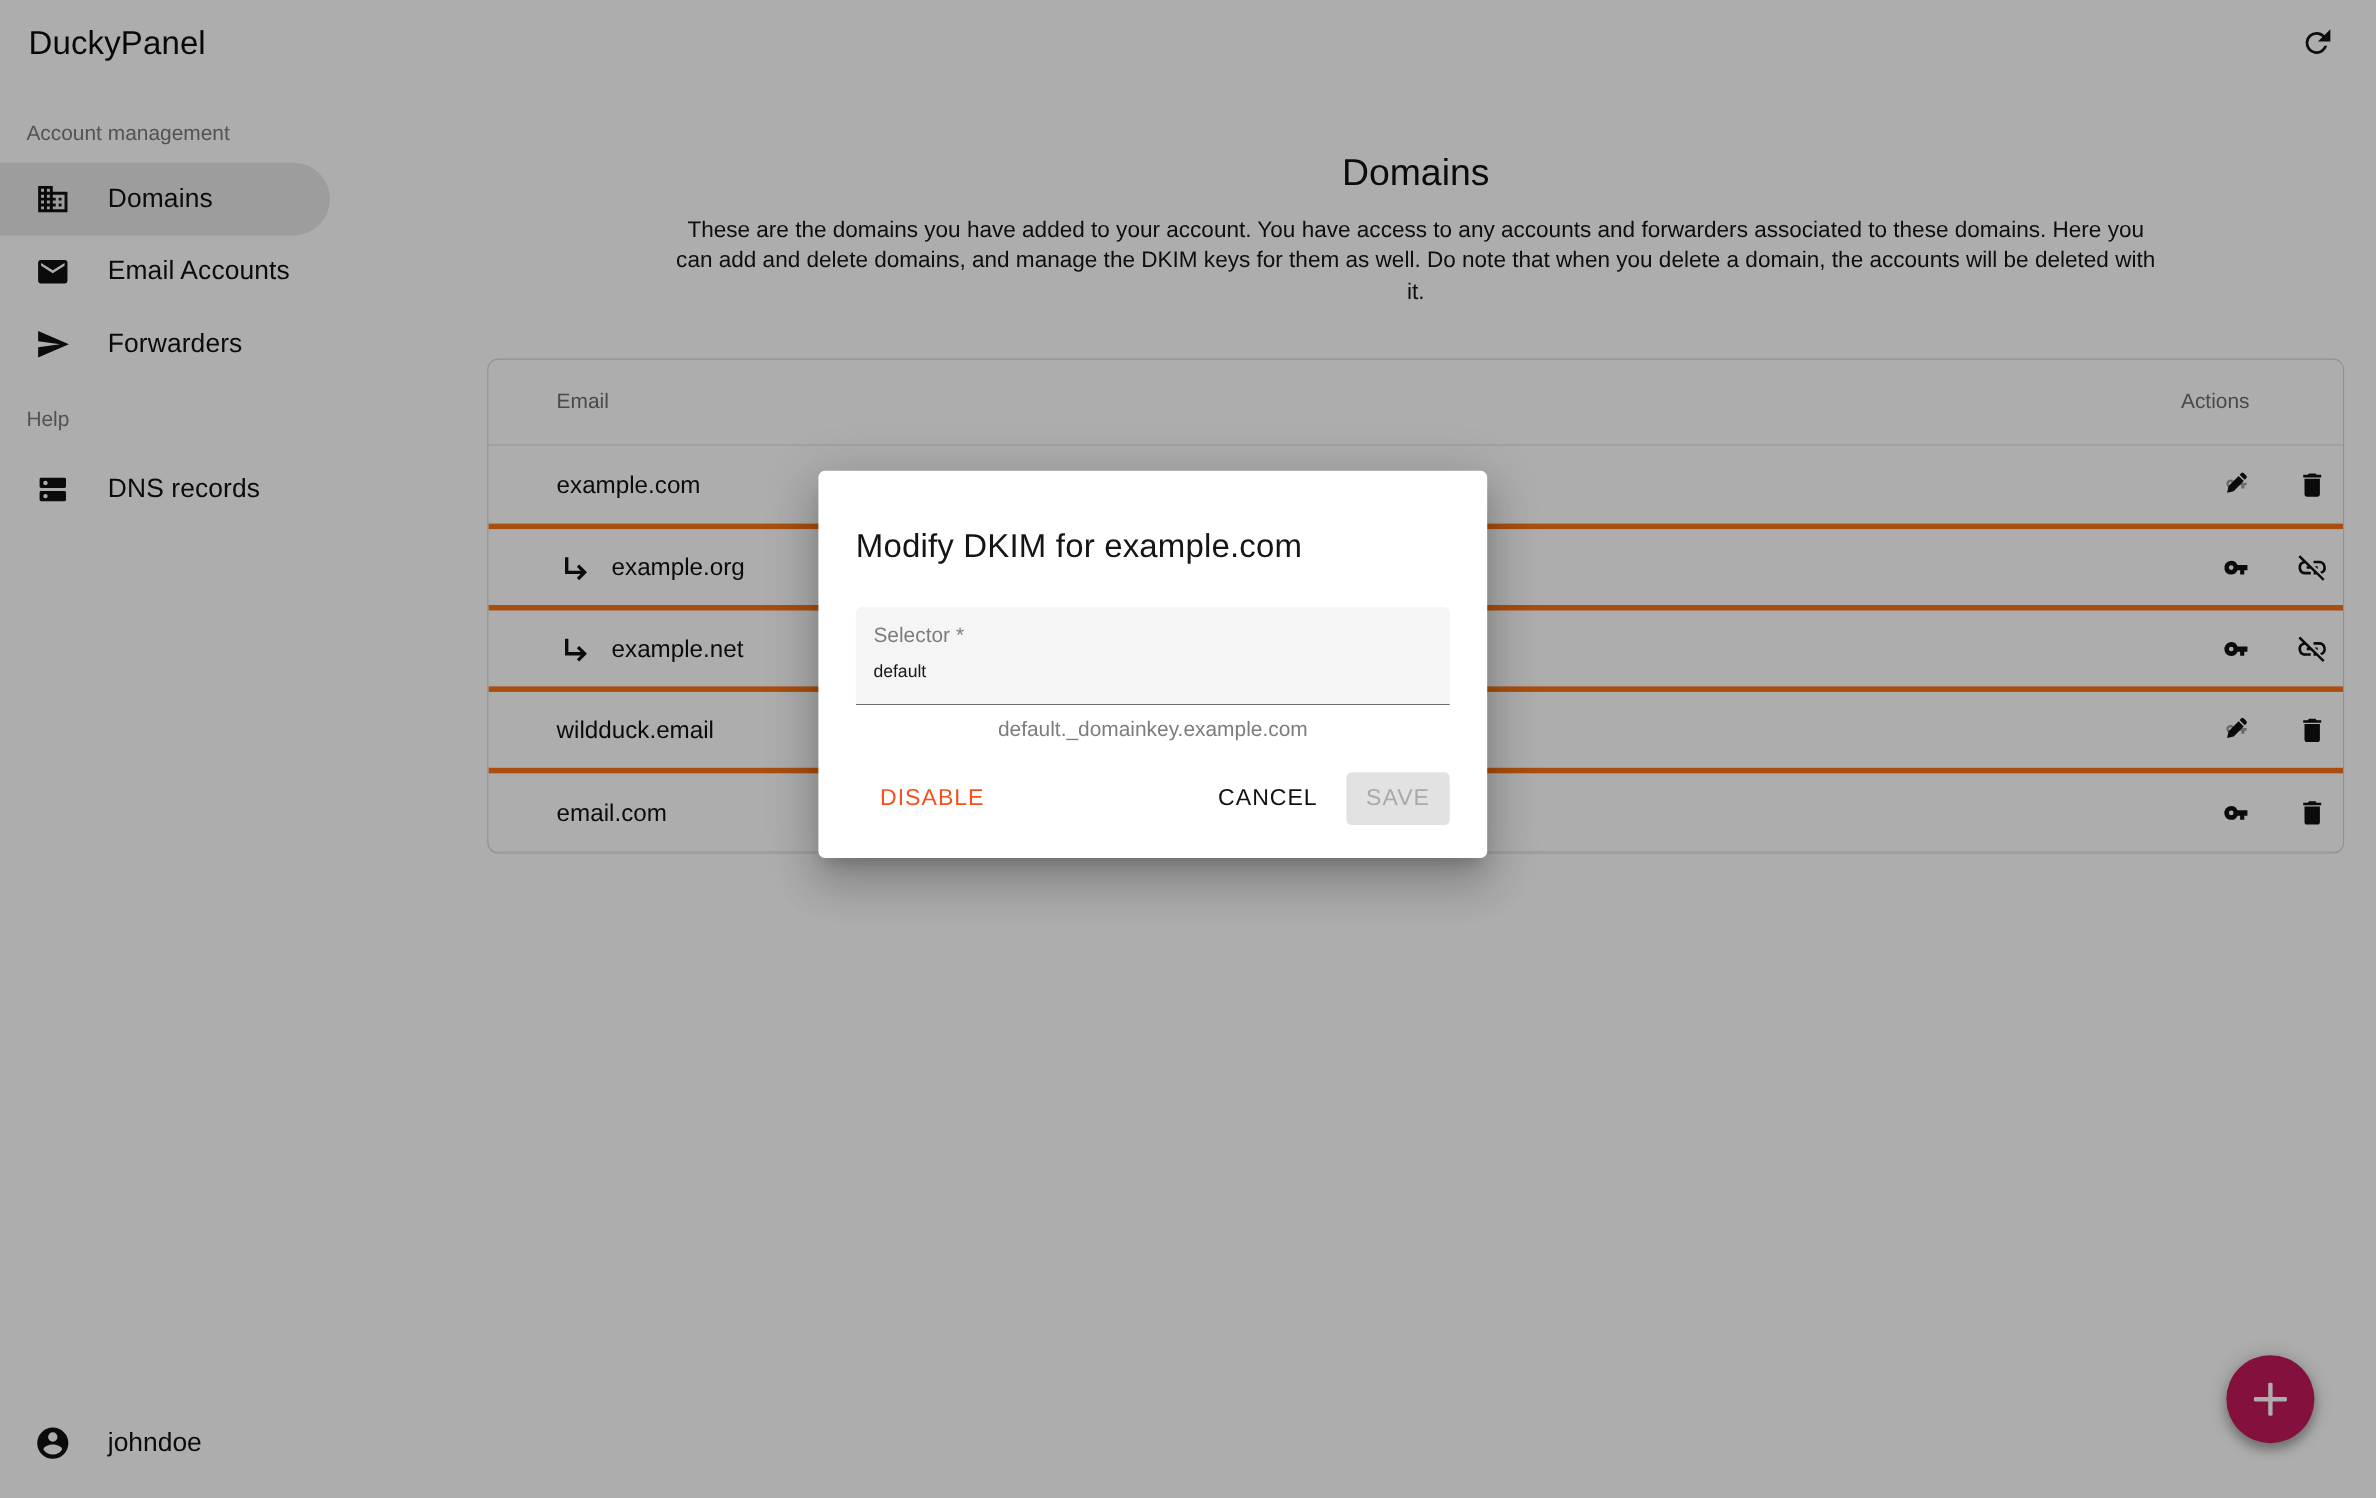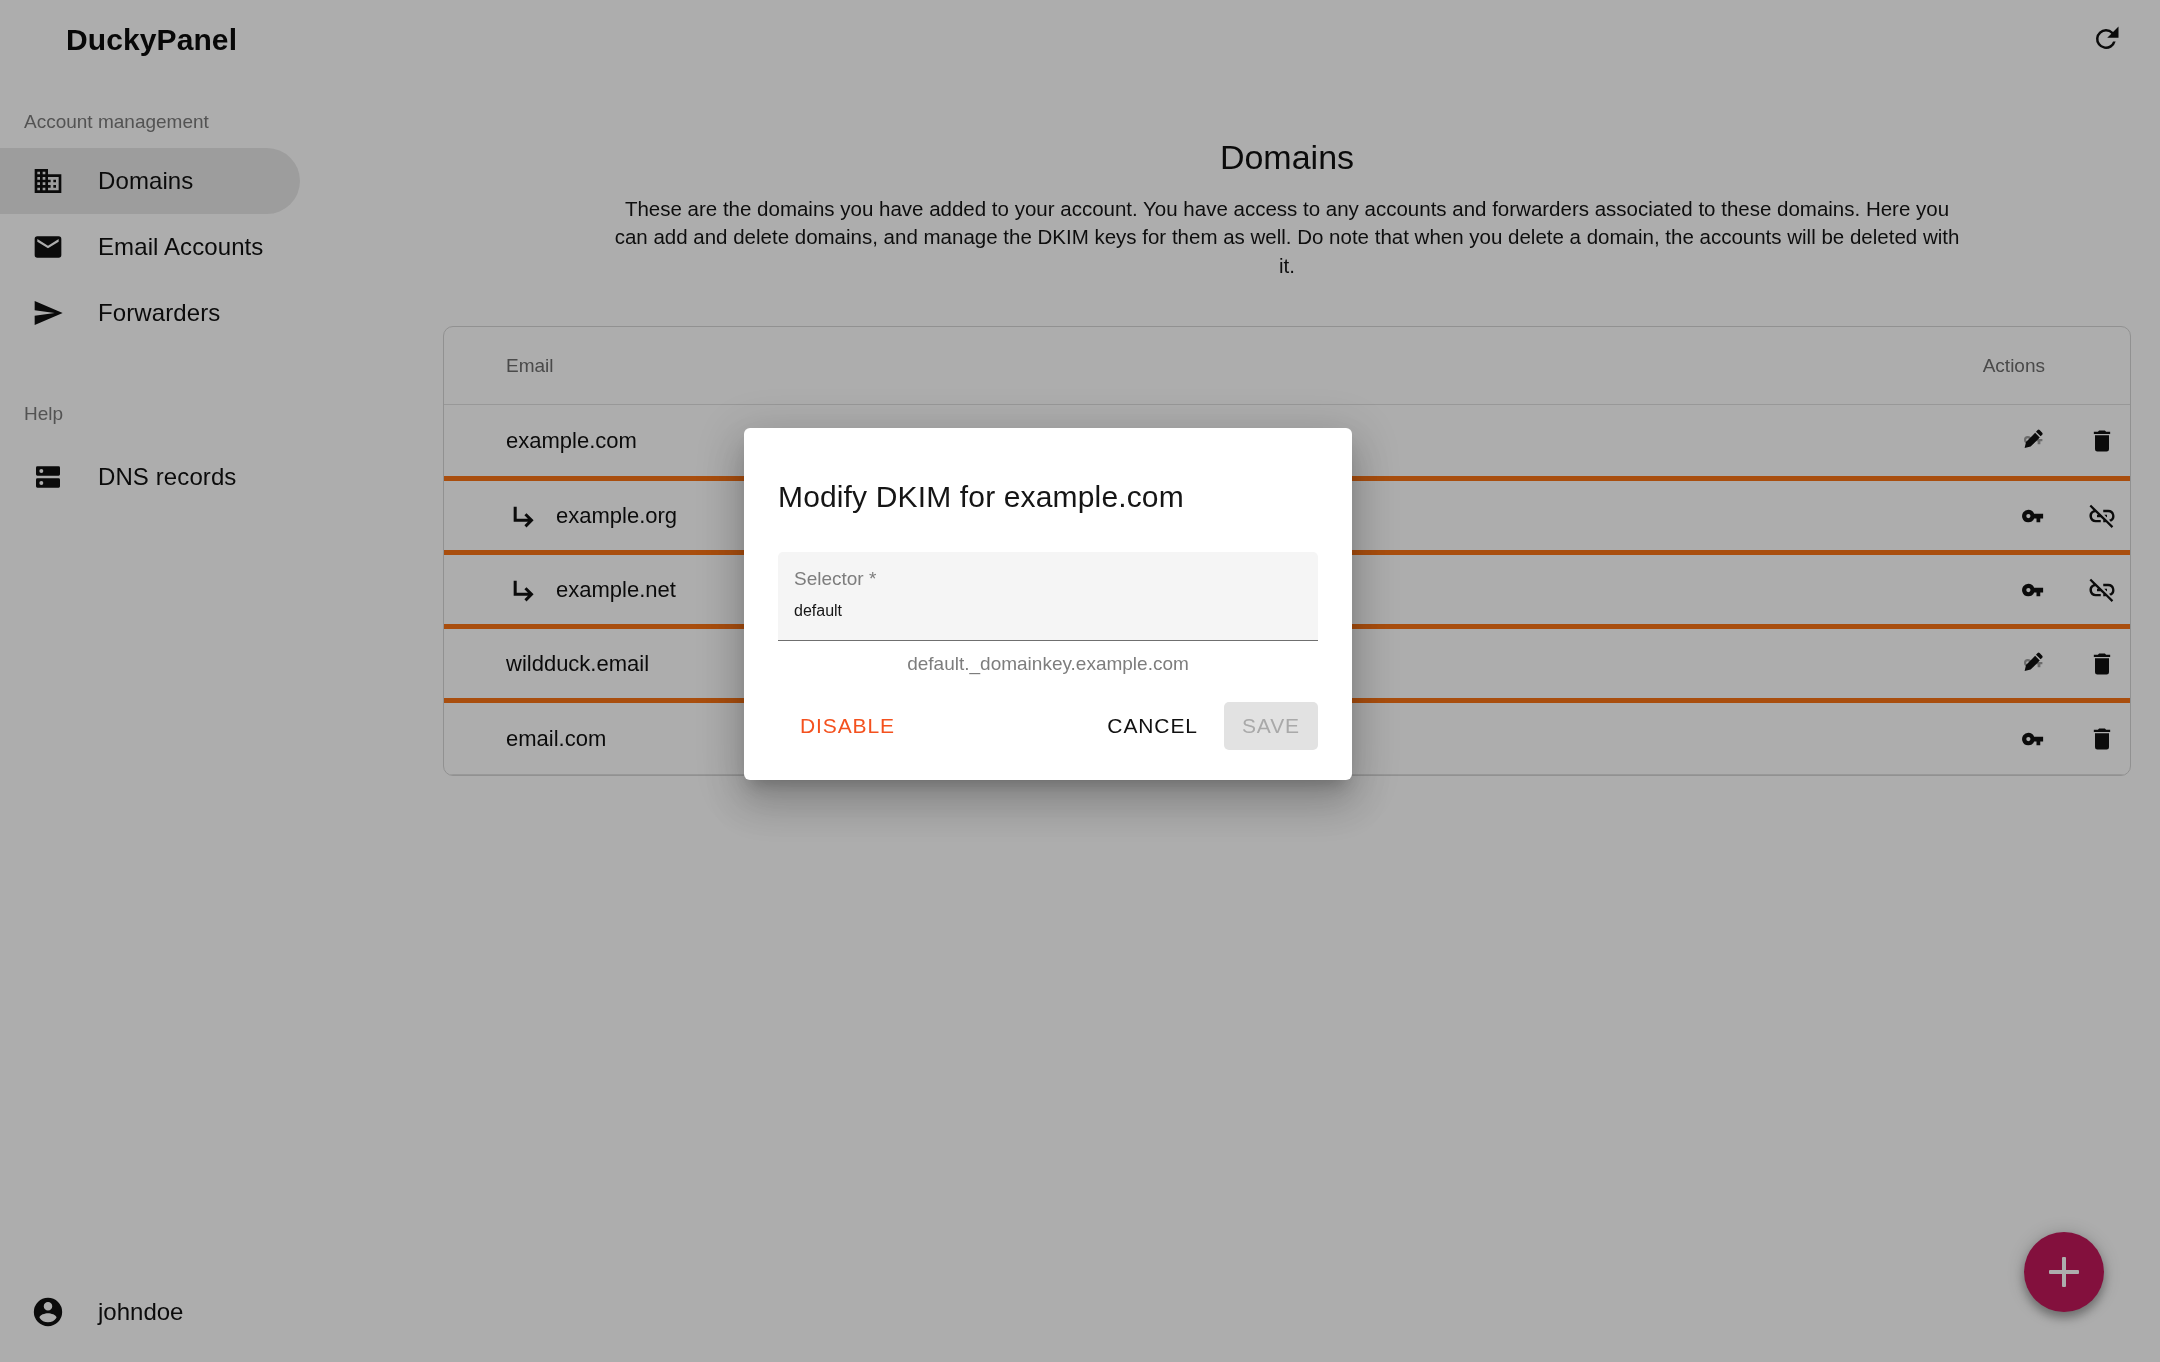--- a/index.html
+++ b/index.html
@@ -26,24 +26,23 @@
     position: absolute;
     top: 0; left: 0; right: 0;
     height: 80px;
     display: flex;
     align-items: center;
     padding: 0 26px;
     background: #ffffff;
   }
   #app-title {
     font-size: 30px;
-    font-weight: 700;
+    font-weight: 400;
     color: #0d0d0d;
     letter-spacing: .1px;
-    margin-left: 40px;
   }
   #toolbar-spacer { flex: 1 1 auto; }
   .icon-btn {
     width: 56px; height: 56px;
     display: flex; align-items: center; justify-content: center;
     border: none; background: transparent;
     border-radius: 50%;
     cursor: pointer;
     padding: 0;
   }
@@ -57,21 +56,21 @@
     padding-top: 30px;
   }
   .nav-section-label {
     font-size: 19px;
     color: #7b7b7b;
     padding: 0 0 0 24px;
     margin-bottom: 14px;
     height: 24px;
     line-height: 24px;
   }
-  .nav-section-label.help { margin-top: 56px; margin-bottom: 18px; }
+  .nav-section-label.help { margin-top: 24px; margin-bottom: 18px; }
   .nav-item {
     display: flex;
     align-items: center;
     height: 66px;
     padding-left: 28px;
     border-top-right-radius: 33px;
     border-bottom-right-radius: 33px;
     margin-right: 114px;
     cursor: pointer;
     text-decoration: none;

